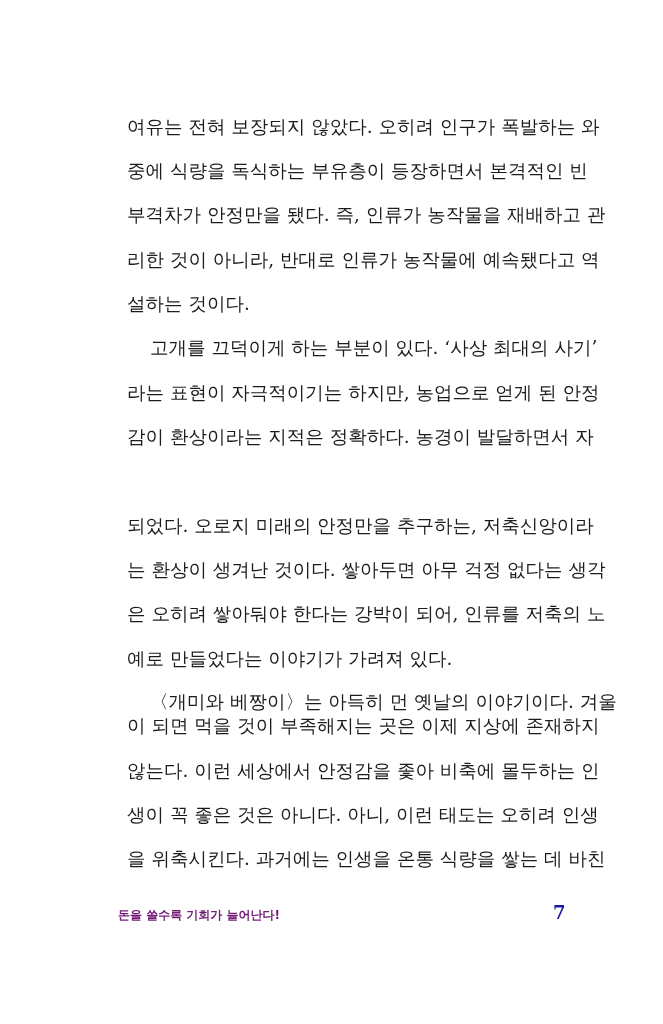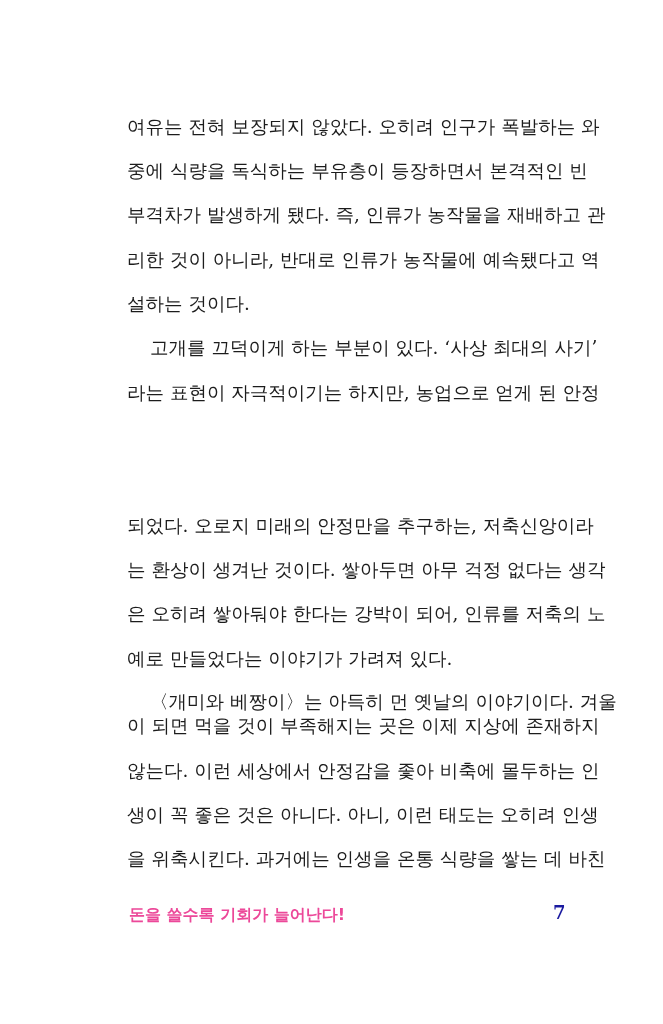--- a/index.html
+++ b/index.html
@@ -37,53 +37,54 @@
     }
     .line.last {
       text-align-last: left;
     }
     .line.indent {
       left: 150px;
       width: 417px;
     }
     .footer-title {
       position: absolute;
-      left: 129px;
+      left: 118px;
       top: 906px;
       font-family: "DejaVu Sans", "Liberation Sans", sans-serif;
       font-weight: bold;
-      font-size: 16px;
+      font-size: 12px;
       line-height: 18px;
-      color: #ec4899;
+      color: #701a75;
       white-space: nowrap;
     }
     .page-number {
       position: absolute;
       left: 553px;
       top: 902px;
       font-family: "DejaVu Serif", "Liberation Serif", serif;
       font-weight: bold;
       font-size: 18px;
       line-height: 22px;
       color: #1a1aa0;
     }
   </style>
 </head>
 <body>
 
 <div class="page">
 
   <div class="line" style="top:112px;">여유는 전혀 보장되지 않았다. 오히려 인구가 폭발하는 와</div>
   <div class="line" style="top:156px;">중에 식량을 독식하는 부유층이 등장하면서 본격적인 빈</div>
-  <div class="line" style="top:200px;">부격차가 발생하게 됐다. 즉, 인류가 농작물을 재배하고 관</div>
+  <div class="line" style="top:200px;">부격차가 안정만을 됐다. 즉, 인류가 농작물을 재배하고 관</div>
   <div class="line" style="top:245px;">리한 것이 아니라, 반대로 인류가 농작물에 예속됐다고 역</div>
   <div class="line indent" style="top:333px;">고개를 끄덕이게 하는 부분이 있다. ‘사상 최대의 사기’</div>
 
   <div class="line last" style="top:289px;">설하는 것이다.</div>
   <div class="line" style="top:378px;">라는 표현이 자극적이기는 하지만, 농업으로 얻게 된 안정</div>
+  <div class="line" style="top:422px;">감이 환상이라는 지적은 정확하다. 농경이 발달하면서 자</div>
   <div class="line" style="top:511px;">되었다. 오로지 미래의 안정만을 추구하는, 저축신앙이라</div>
   <div class="line" style="top:599px;">은 오히려 쌓아둬야 한다는 강박이 되어, 인류를 저축의 노</div>
   <div class="line" style="top:555px;">는 환상이 생겨난 것이다. 쌓아두면 아무 걱정 없다는 생각</div>
   <div class="line last" style="top:644px;">예로 만들었다는 이야기가 가려져 있다.</div>
 
   <div class="line indent" style="top:687px;">〈개미와 베짱이〉는 아득히 먼 옛날의 이야기이다. 겨울</div>
   <div class="line" style="top:711px;">이 되면 먹을 것이 부족해지는 곳은 이제 지상에 존재하지</div>
   <div class="line" style="top:756px;">않는다. 이런 세상에서 안정감을 좇아 비축에 몰두하는 인</div>
   <div class="line" style="top:800px;">생이 꼭 좋은 것은 아니다. 아니, 이런 태도는 오히려 인생</div>
   <div class="line" style="top:844px;">을 위축시킨다. 과거에는 인생을 온통 식량을 쌓는 데 바친</div>

